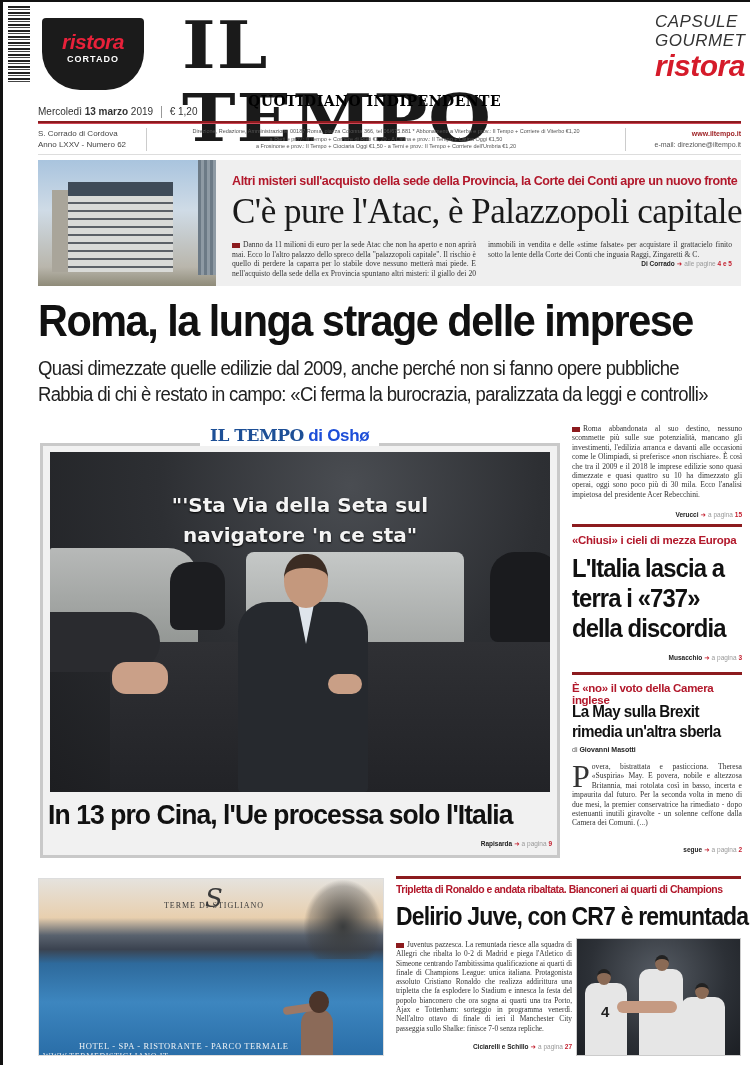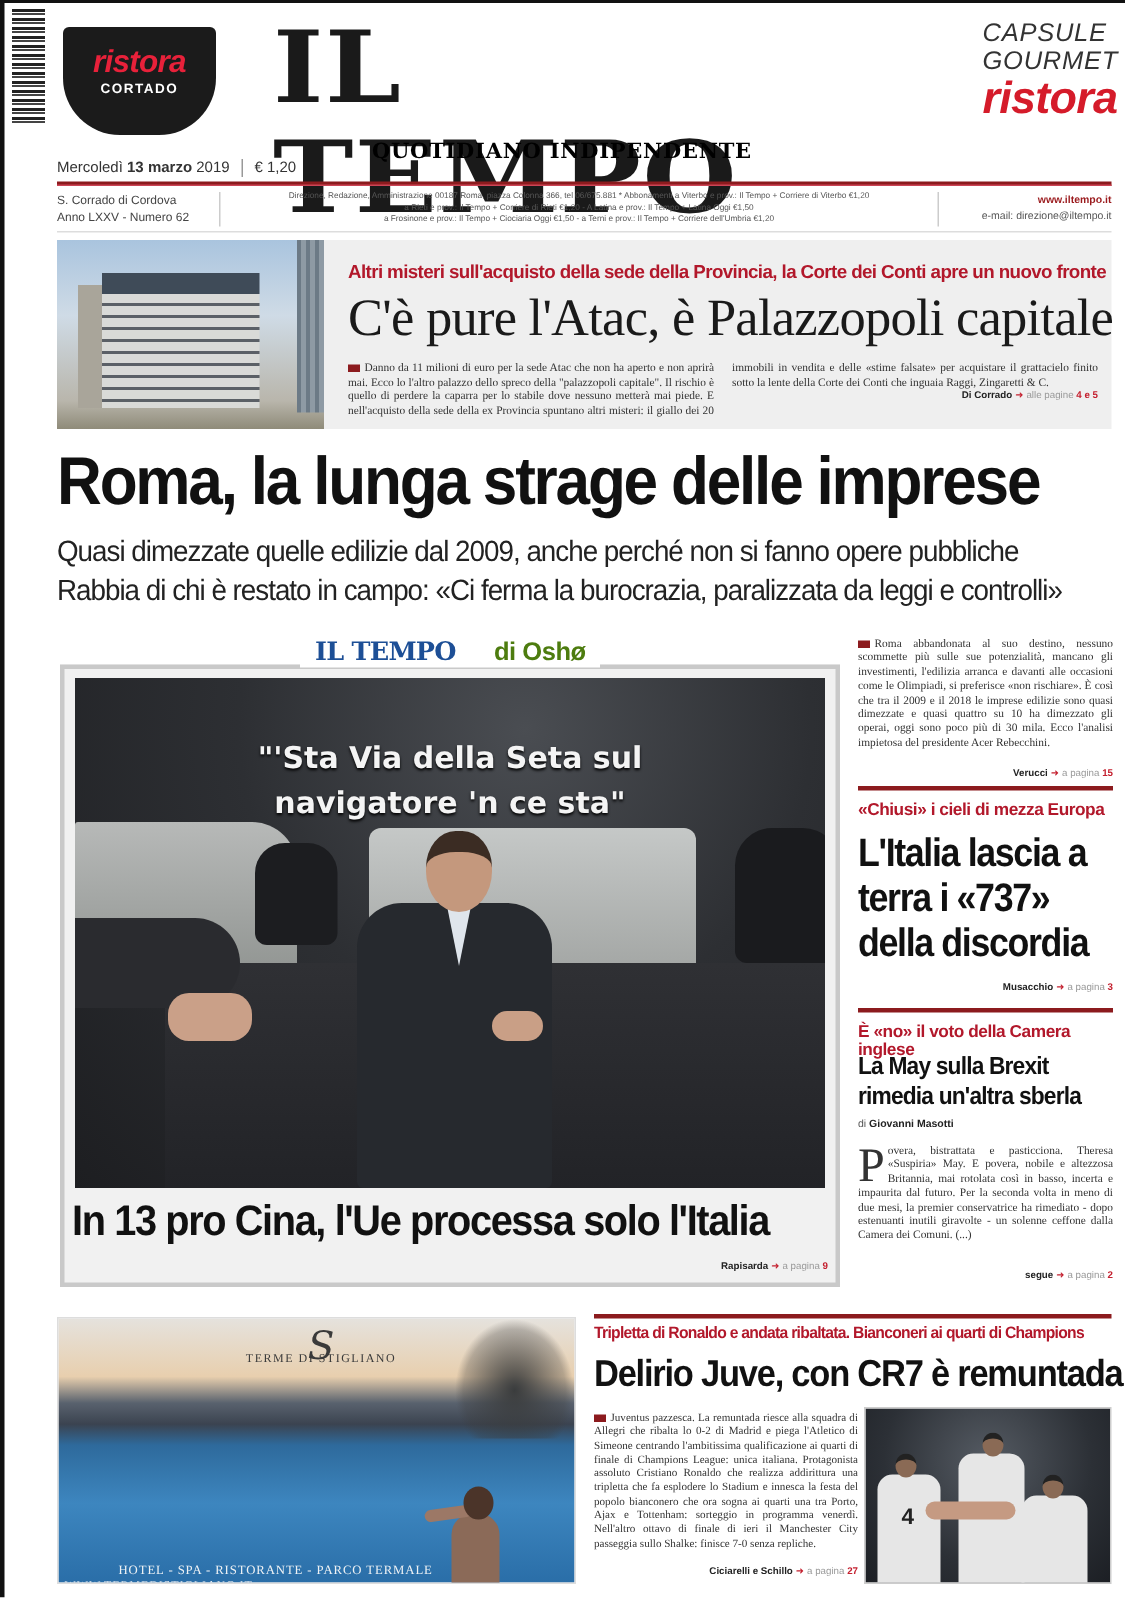--- a/index.html
+++ b/index.html
@@ -54,21 +54,21 @@
   
   .lead-title { left: 38px; top: 292px; width: 705px; font-family: "Liberation Sans", sans-serif; font-weight: bold; font-size: 45px;
     line-height: 58px; letter-spacing: -1.6px; color: #111; transform: scaleX(0.92); transform-origin: left; white-space: nowrap; }
   .lead-sub { left: 38px; top: 355px; width: 705px; font-size: 19.5px; line-height: 26px; color: #222; letter-spacing: -0.7px; white-space: nowrap;
     transform: scaleX(0.95); transform-origin: left; }
 
   
   .feature-frame { left: 40px; top: 443px; width: 520px; height: 415px; border: 3px solid #c9c9c9; background: #f1f1f1; }
   .feature-label { left: 200px; top: 425px; padding: 0 10px; background: #fff; }
   .feature-label .a { font-family: "DejaVu Serif", serif; font-weight: bold; font-size: 17px; color: #1d4f96; letter-spacing: -0.5px; }
-  .feature-label .b { font-size: 17px; color: #4d7c0f; font-weight: bold; letter-spacing: -0.3px; margin-left: 21px; }
+  .feature-label .b { font-size: 17px; color: #1d4ed8; font-weight: bold; letter-spacing: -0.3px; }
   .feature-photo { left: 50px; top: 452px; width: 500px; height: 340px; overflow: hidden;
     background: radial-gradient(ellipse at 60% 10%, #4a4d52 0%, #2d2f33 45%, #1d1e21 100%); }
   .win1 { position: absolute; left: 0; top: 96px; width: 148px; height: 110px; background: linear-gradient(180deg,#b7b9b8,#8e928f); border-radius: 2px 30px 0 0; }
   .win2 { position: absolute; left: 196px; top: 100px; width: 218px; height: 110px; background: linear-gradient(180deg,#c5c8c7,#9ea19f); border-radius: 8px; }
   .seat1 { position: absolute; left: 120px; top: 110px; width: 55px; height: 68px; background: #1c1d20; border-radius: 20px 20px 8px 8px; }
   .seat2 { position: absolute; left: 440px; top: 100px; width: 70px; height: 90px; background: #1a1b1e; border-radius: 25px 25px 8px 8px; }
   .bench { position: absolute; left: 60px; top: 190px; width: 440px; height: 150px; background: linear-gradient(180deg,#2f3034,#222327); }
   .man { position: absolute; left: 188px; top: 102px; width: 130px; height: 238px; }
   .man .head { position: absolute; left: 46px; top: 0; width: 44px; height: 54px; background: #c4987d; border-radius: 45% 45% 50% 50%; border-top: 14px solid #3b2c23; }
   .man .body { position: absolute; left: 0; top: 48px; width: 130px; height: 190px; background: #26292e; border-radius: 30px 30px 4px 4px; }

